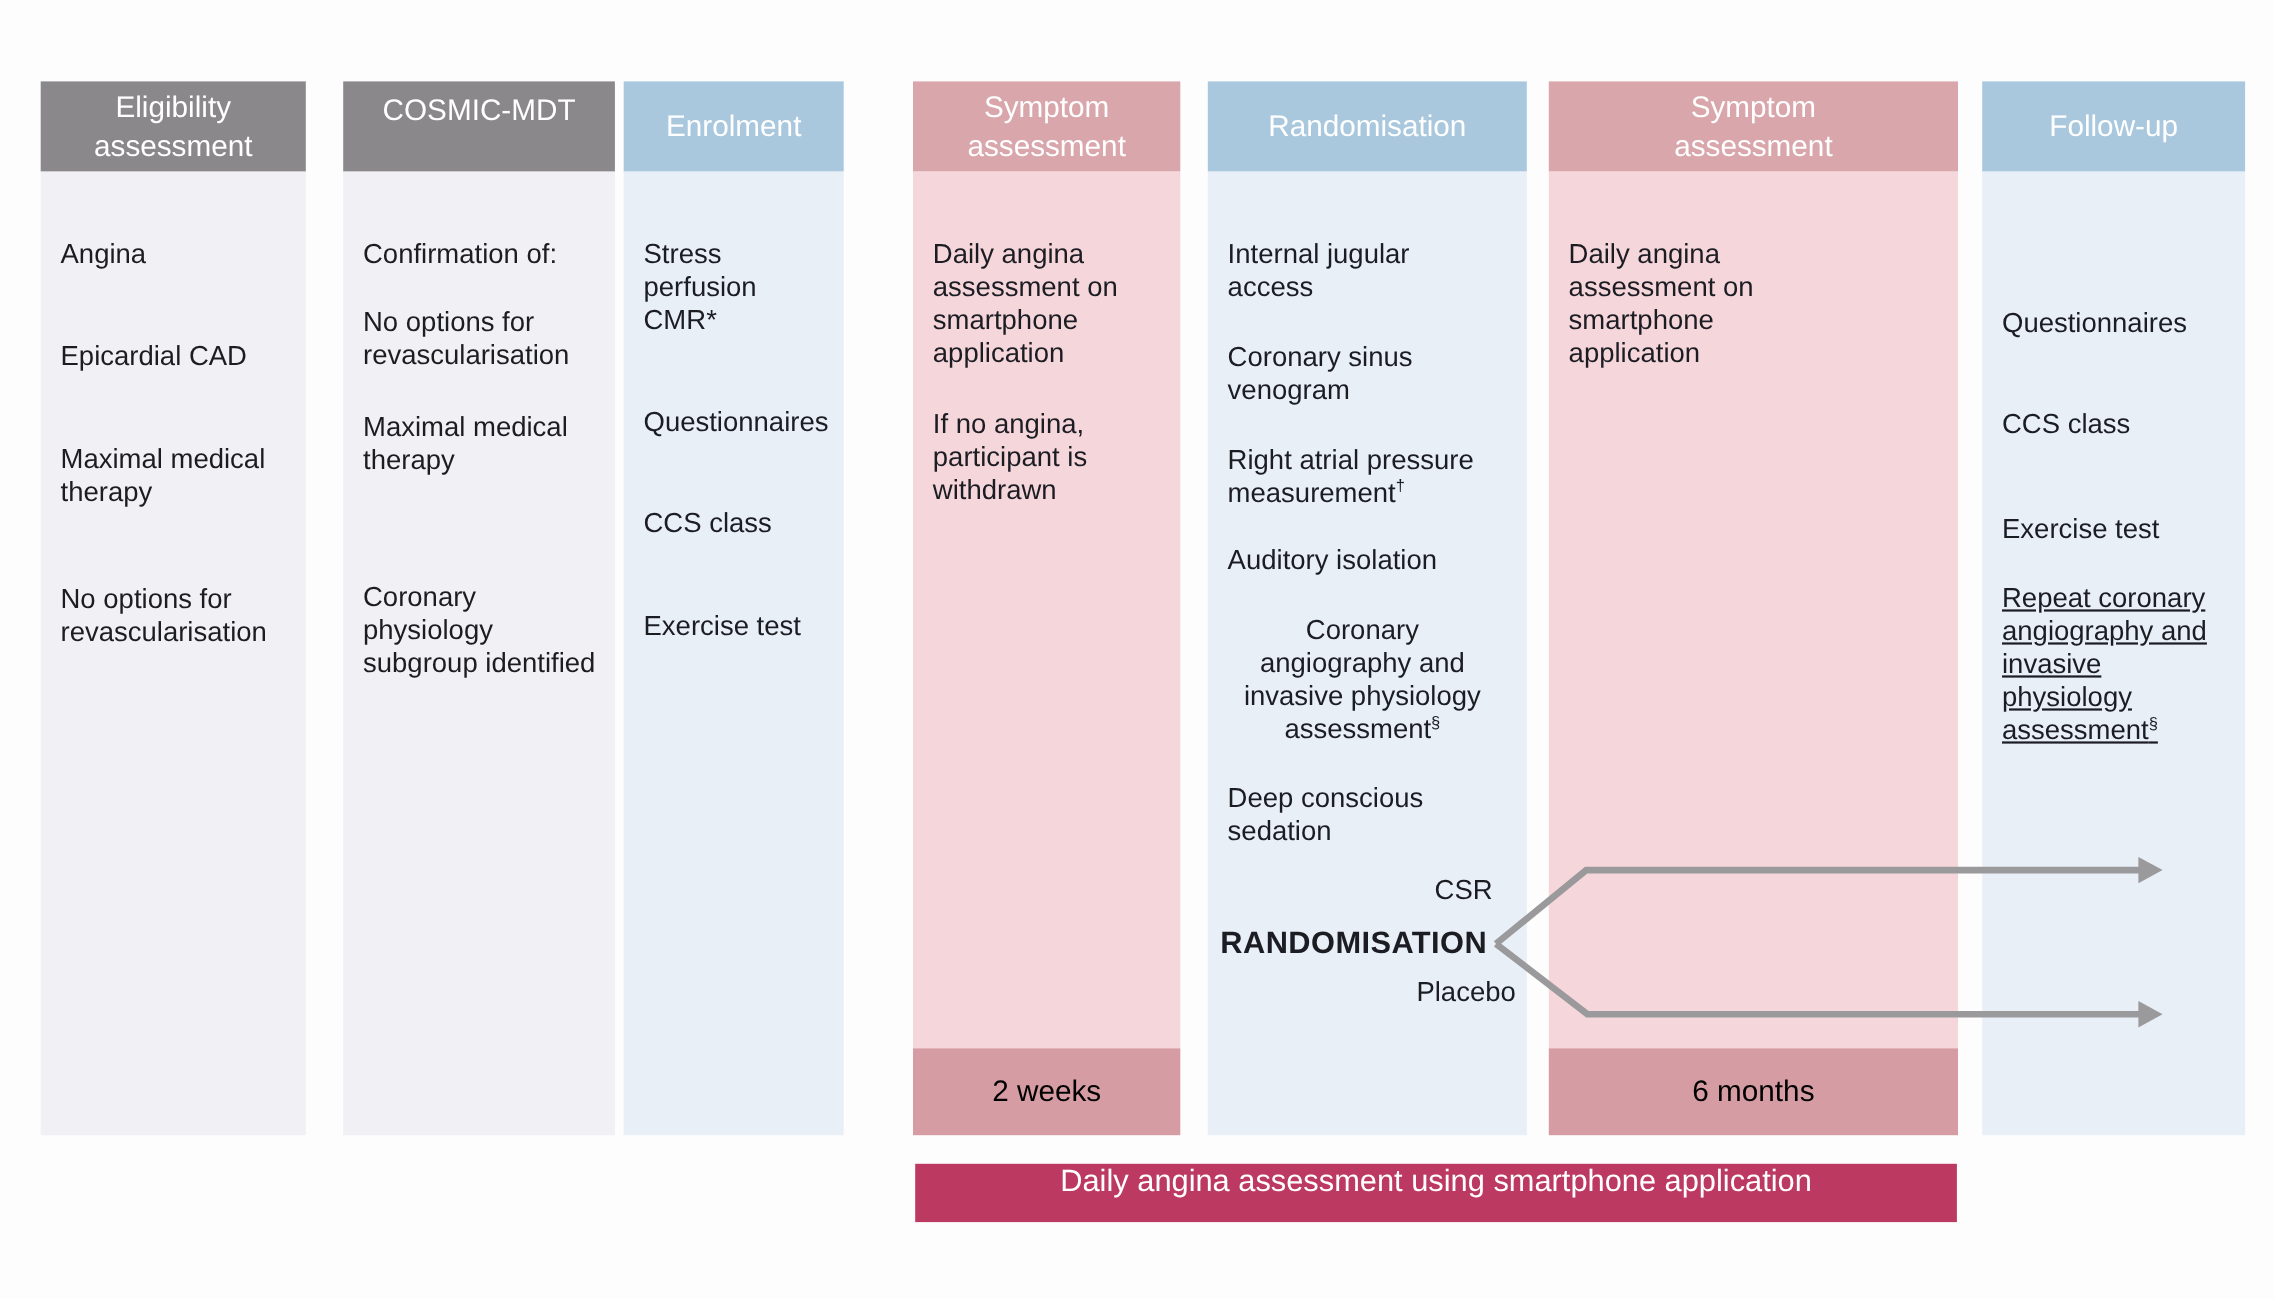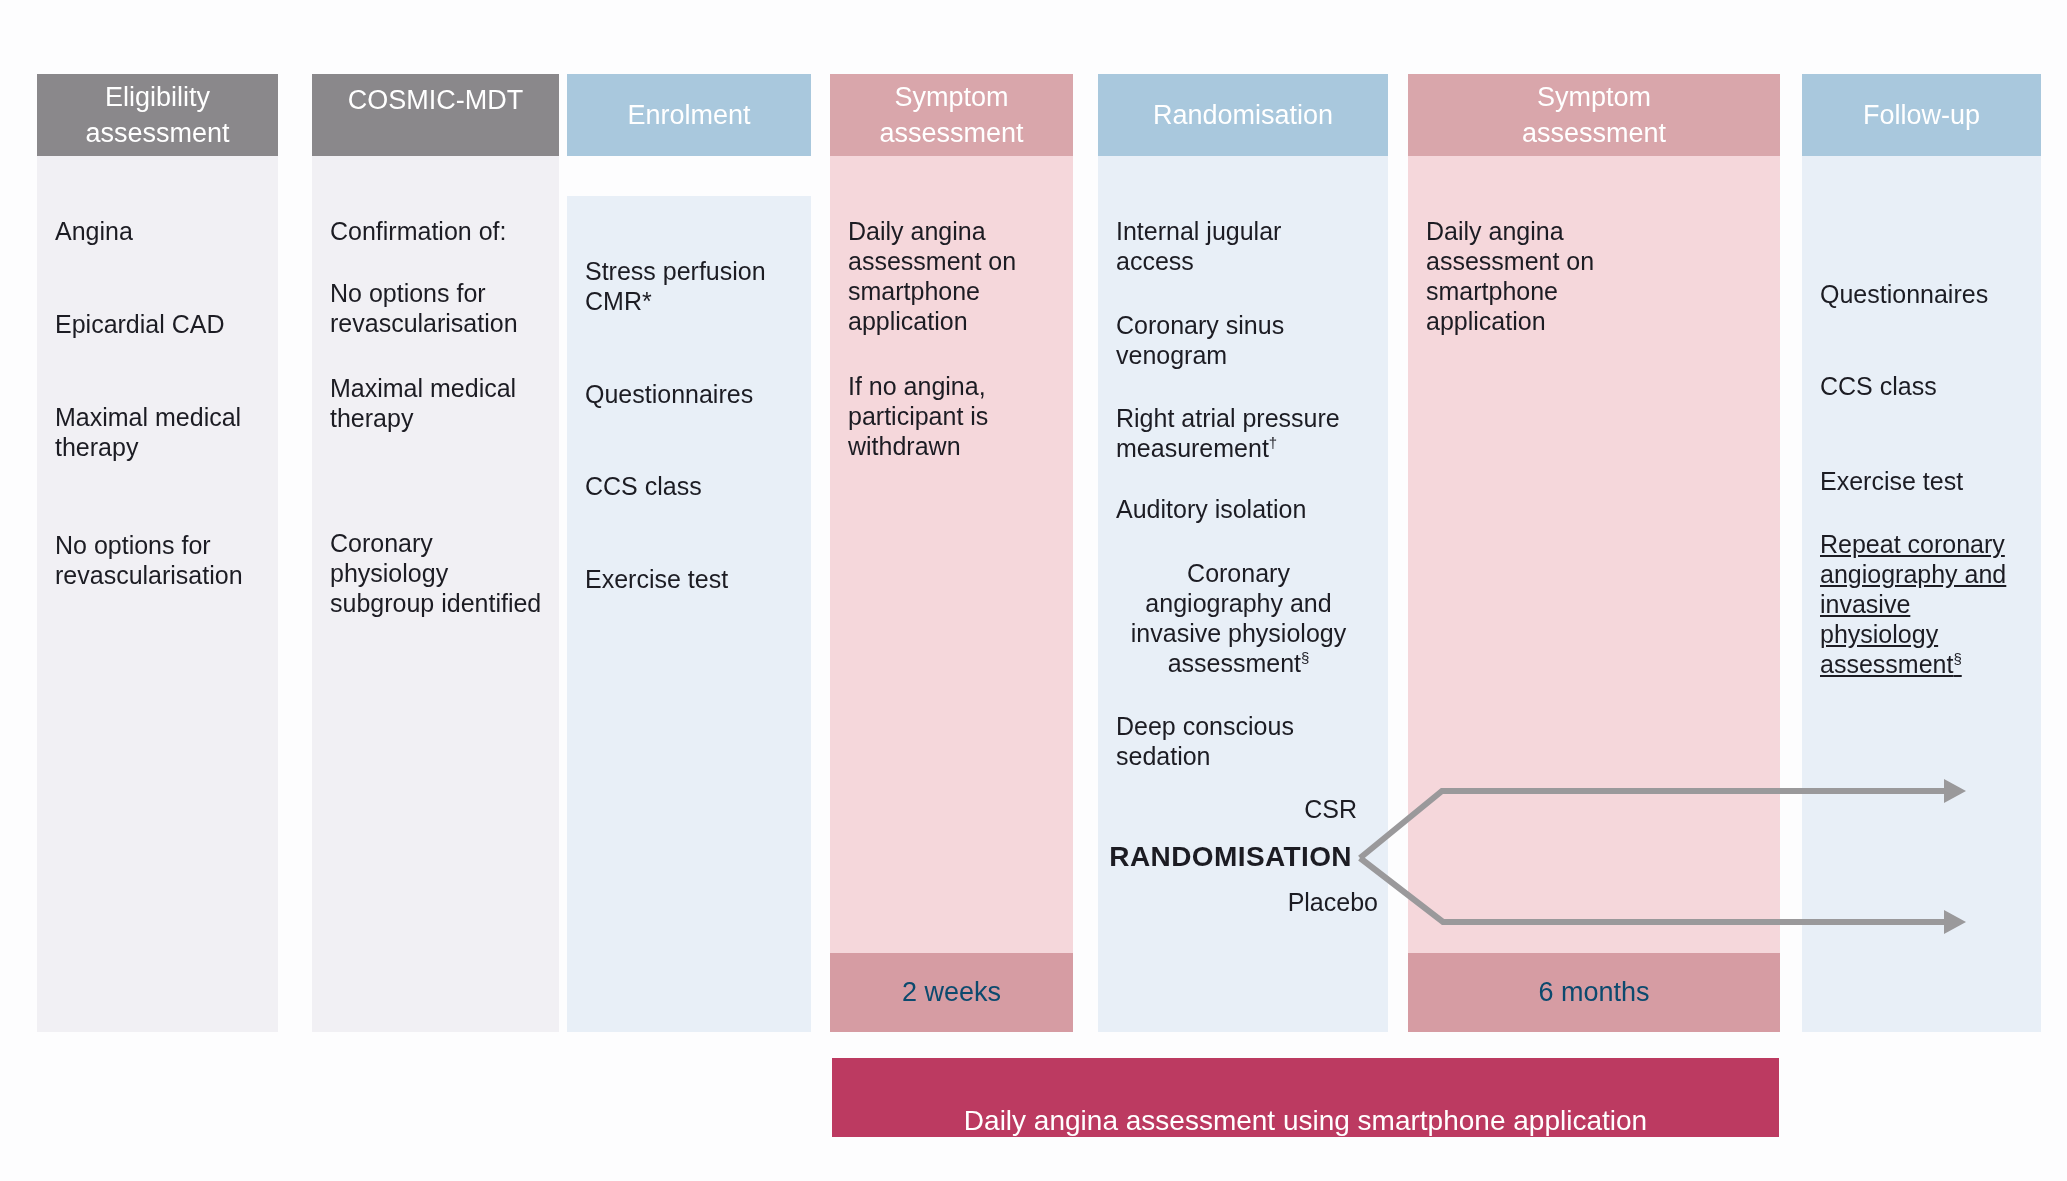--- a/index.html
+++ b/index.html
@@ -29,40 +29,40 @@
     font-size:25px;line-height:30px;
     color:var(--text,#1c1c23);
   }
   .item{max-width:218px;}
   .body-wide .item{max-width:245px;}
   .item sup{font-size:15px;line-height:0;}
   .col-footer{
     flex:0 0 79px;height:79px;
     display:flex;align-items:center;justify-content:center;
     background:var(--duration-bar,#d69ca3);
-    color:#0c4a6e;font-size:27px;
+    color:#000000;font-size:27px;
   }
   .theme-gray .col-header{background:var(--gray-header,#8a888b);}
   .theme-gray .col-body{background:var(--gray-body,#f1f0f4);}
   .theme-blue .col-header{background:var(--blue-header,#a9c8dd);}
   .theme-blue .col-body{background:var(--blue-body,#e8eff7);}
   .theme-pink .col-header{background:var(--pink-header,#d9a6ab);}
   .theme-pink .col-body{background:var(--pink-body,#f5d7db);}
 
   #arrows{position:absolute;left:0;top:0;pointer-events:none;}
 
   .split-label{position:absolute;color:var(--text,#1c1c23);white-space:nowrap;}
   #csr-label{top:794px;right:710px;font-size:25px;line-height:30px;}
   #rand-label{top:841px;right:715px;font-size:28px;line-height:32px;font-weight:700;letter-spacing:.4px;}
   #placebo-label{top:887px;right:689px;font-size:25px;line-height:30px;}
 
   #banner{
-    position:absolute;left:832px;top:1058px;width:947px;height:79px;
+    position:absolute;left:832px;top:1058px;width:947px;height:53px;
     background:var(--banner,#bc3a61);
-    display:flex;align-items:flex-end;justify-content:center;
+    display:flex;align-items:flex-start;justify-content:center;
     color:#ffffff;font-size:28px;
   }
 </style>
 </head>
 <body>
 
 <div id="canvas">
 
   <div id="columns-layer">
       <div class="column theme-gray" style="left: 37px; width: 241px;">
@@ -80,21 +80,21 @@
         <div class="col-header header-top">
           <span>COSMIC-MDT</span>
         </div>
         <div class="col-body">
           <div class="item">Confirmation of:</div>
           <div class="item" style="margin-top: 32px;">No options for revascularisation</div>
           <div class="item" style="margin-top: 35px;">Maximal medical therapy</div>
           <div class="item" style="margin-top: 95px;">Coronary physiology subgroup identified</div>
         </div>
       </div>
-      <div class="column theme-blue" style="left: 567px; width: 244px; gap: 40px;">
+      <div class="column theme-blue" style="left: 567px; width: 200px;">
         <div class="col-header">
           <span>Enrolment</span>
         </div>
         <div class="col-body">
           <div class="item">Stress perfusion CMR*</div>
           <div class="item" style="margin-top: 63px;">Questionnaires</div>
           <div class="item" style="margin-top: 62px;">CCS class</div>
           <div class="item" style="margin-top: 63px;">Exercise test</div>
         </div>
       </div>

